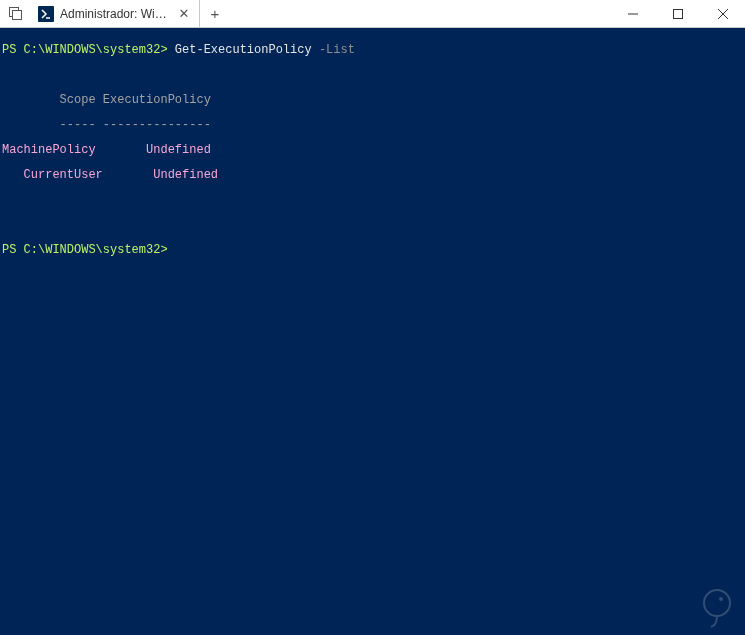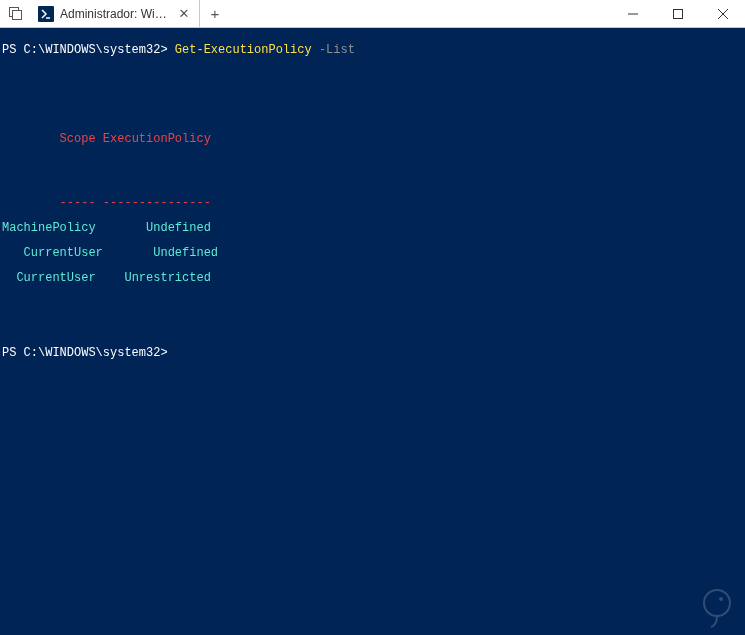--- a/index.html
+++ b/index.html
@@ -79,25 +79,25 @@
     background: #012456;
     color: #cccccc;
     font-family: Consolas, "Courier New", monospace;
     font-size: 12px;
     line-height: 12.5px;
     padding: 3px 2px 2px 2px;
     height: calc(100% - 28px);
     white-space: pre;
     overflow:hidden;
   }
-  .prompt { color: #ffffff; }
-  .cmd    { color: #fde047; }
+  .prompt { color: #bef264; }
+  .cmd    { color: #e5e5e5; }
   .arg    { color: #909090; margin-top: 16px; }
-  .header { color: #ef4444; margin-top: 39px; }
-  .cell   { color: #5eead4; }
+  .header { color: #a3a3a3; }
+  .cell   { color: #f9a8d4; }
   .blankline { height:12.5px; }
   .row { display:block; }
 
   .watermark {
     position:absolute;
     right:6px;
     bottom:6px;
     width:44px;
     height:44px;
     opacity:0.35;
@@ -145,21 +145,20 @@
   </div>
 </div>
 
 <div class="terminal">
 <span class="row"><span class="prompt">PS C:\WINDOWS\system32&gt;</span> <span class="cmd">Get-ExecutionPolicy</span> <span class="arg">-List</span></span>
 <div class="blankline"></div>
 <span class="row header"><span id="h-scope">        Scope</span> <span id="h-policy">ExecutionPolicy</span></span>
 <span class="row header"><span id="d-scope">        -----</span> <span id="d-policy">---------------</span></span>
 <span class="row cell"><span id="r0s">MachinePolicy</span> <span id="r0p">      Undefined</span></span>
 <span class="row cell"><span id="r1s">   CurrentUser</span> <span id="r1p">      Undefined</span></span>
-<span class="row cell"><span id="r3s">  CurrentUser</span> <span id="r3p">   Unrestricted</span></span>
 <div class="blankline"></div>
 <div class="blankline"></div>
 <span class="row"><span class="prompt">PS C:\WINDOWS\system32&gt;</span></span>
 </div>
 
 <svg class="watermark" viewBox="0 0 44 44">
   <circle cx="22" cy="18" r="13" fill="none" stroke="#8899aa" stroke-width="2"></circle>
   <path d="M22 31 Q22 40 16 42" fill="none" stroke="#8899aa" stroke-width="2"></path>
   <circle cx="26" cy="14" r="2" fill="#8899aa"></circle>
 </svg>

